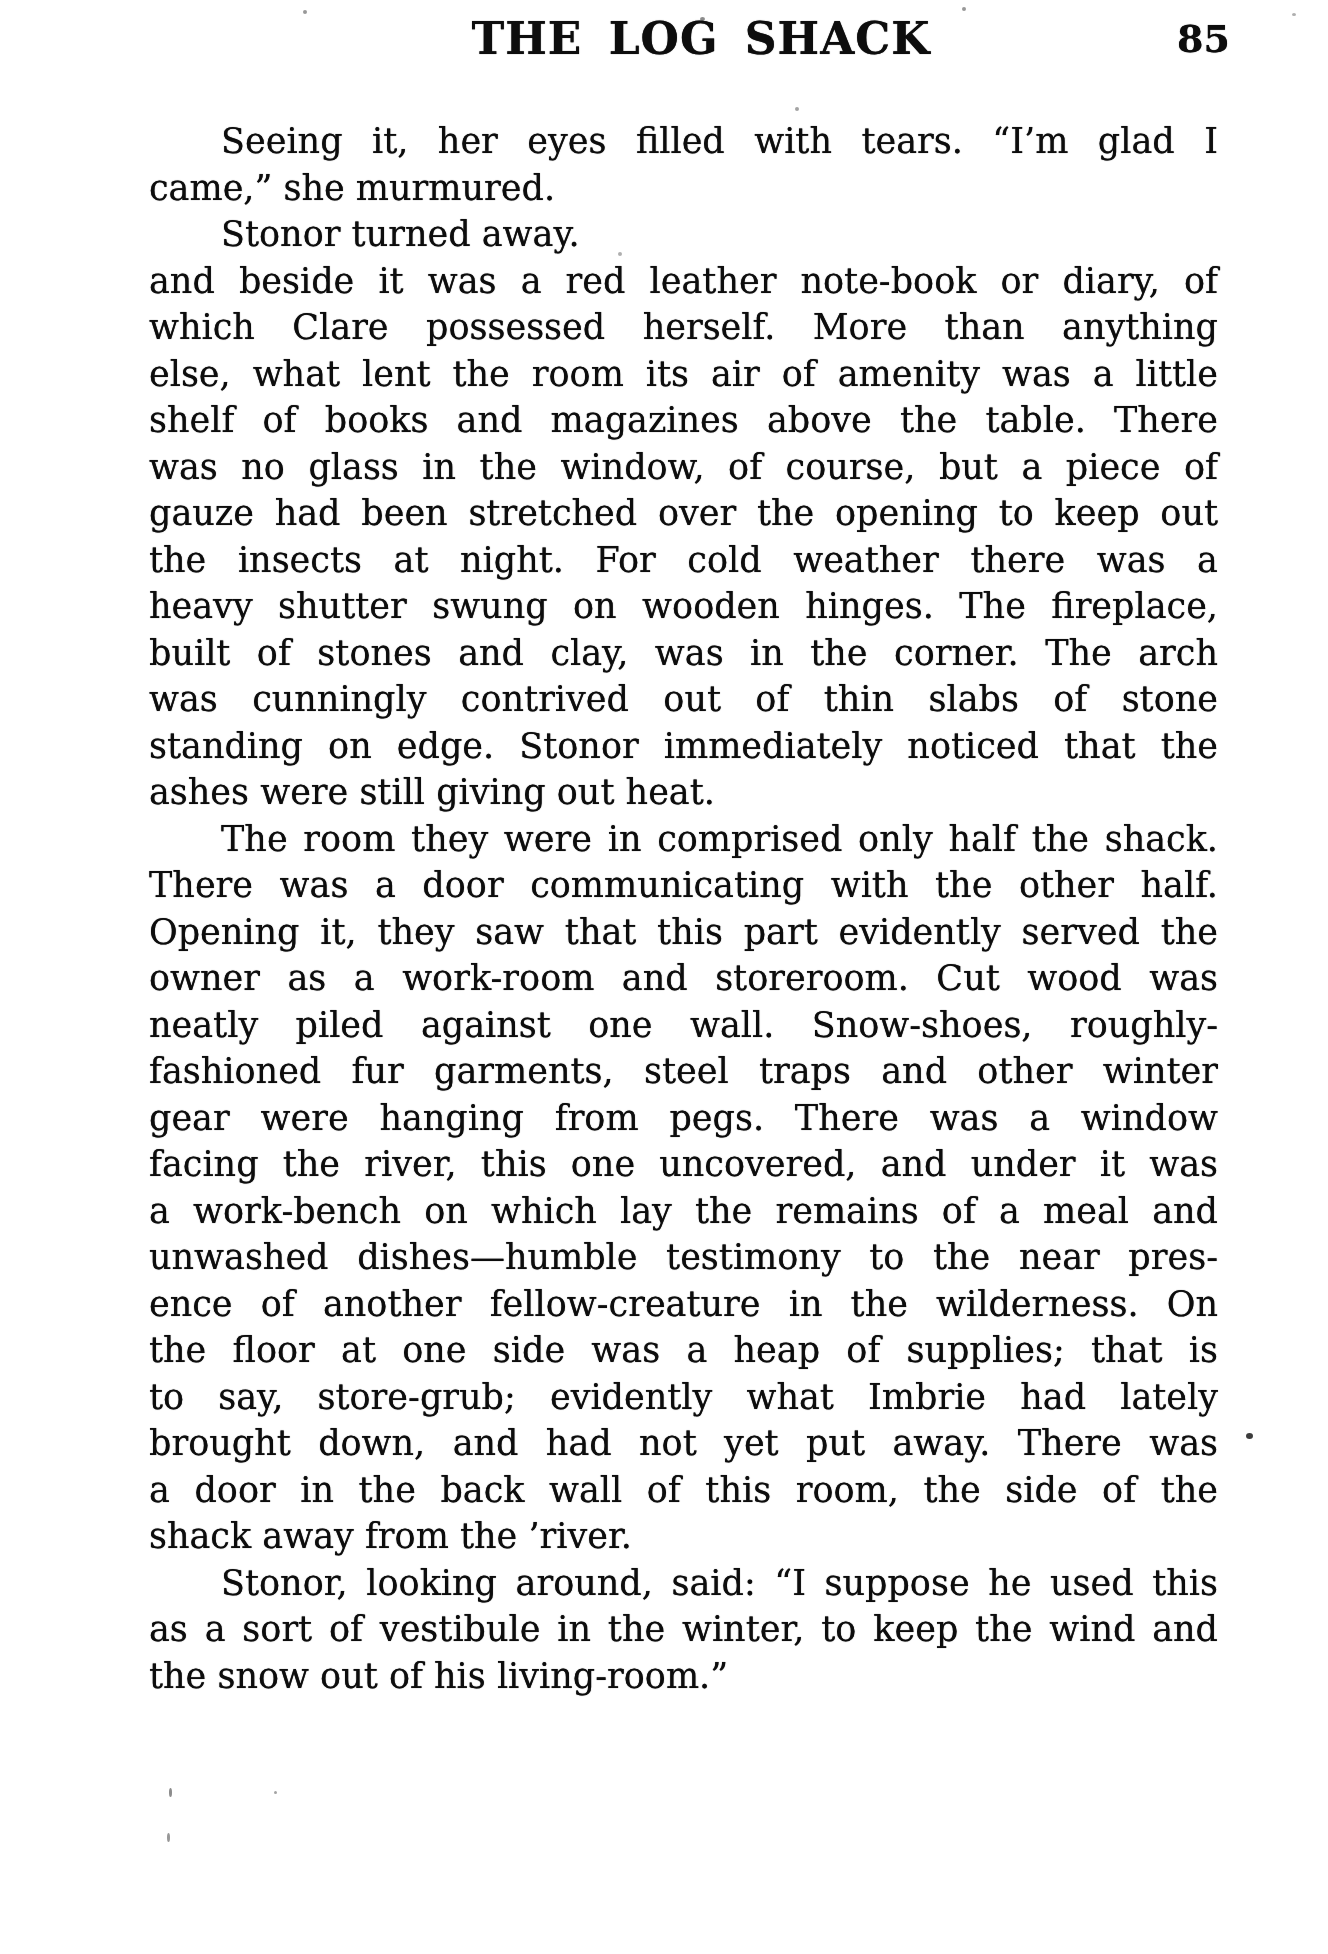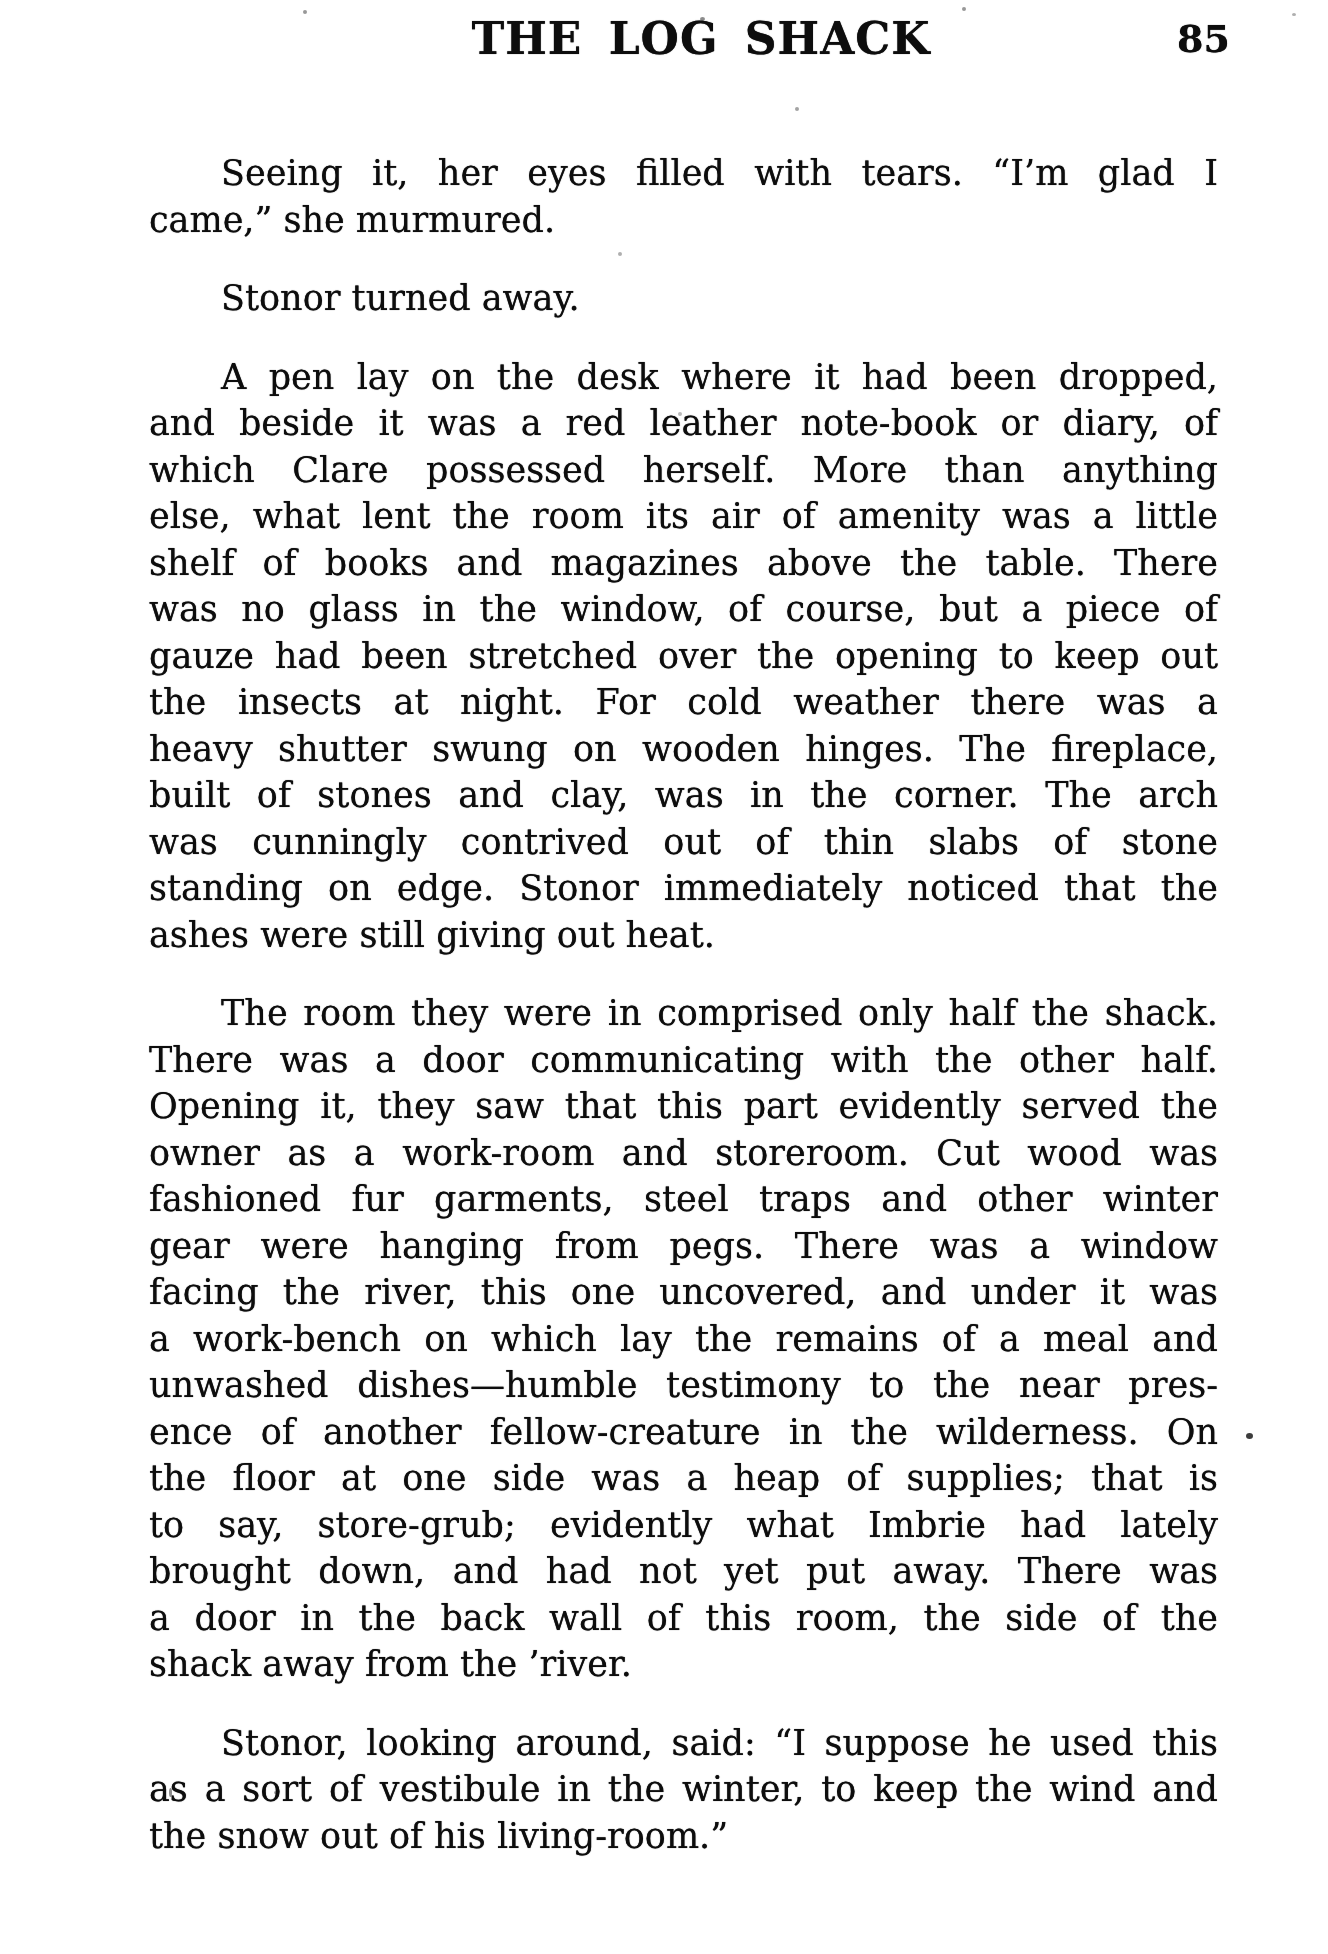--- a/index.html
+++ b/index.html
@@ -52,58 +52,57 @@
     line-height: 46.5px;
     white-space: normal;
     overflow: visible;
   }
   .line.justify {
     text-align: justify;
     text-align-last: justify;
   }
   .line.indent {
     text-indent: 72px;
-    margin-top: 32px;
   }
   .speck {
     position: absolute;
     background: #1a1a1a;
     border-radius: 50%;
   }
 </style>
 </head>
 <body>
 
 <div class="page">
 
   <div class="running-header-title">THE LOG SHACK</div>
 
   <div class="running-header-pagenum">85</div>
 
   <div class="text-block">
       <div class="line justify indent">Seeing it, her eyes filled with tears. “I’m glad I</div>
       <div class="line">came,” she murmured.</div>
       <div class="line indent">Stonor turned away.</div>
-      <div class="line justify indent">A pen lay on the desk where it had been dropped,</div>
       <div class="line justify">and beside it was a red leather note-book or diary, of</div>
       <div class="line justify">which Clare possessed herself. More than anything</div>
       <div class="line justify">else, what lent the room its air of amenity was a little</div>
       <div class="line justify">shelf of books and magazines above the table. There</div>
       <div class="line justify">was no glass in the window, of course, but a piece of</div>
       <div class="line justify">gauze had been stretched over the opening to keep out</div>
       <div class="line justify">the insects at night. For cold weather there was a</div>
       <div class="line justify">heavy shutter swung on wooden hinges. The fireplace,</div>
       <div class="line justify">built of stones and clay, was in the corner. The arch</div>
       <div class="line justify">was cunningly contrived out of thin slabs of stone</div>
       <div class="line justify">standing on edge. Stonor immediately noticed that the</div>
       <div class="line">ashes were still giving out heat.</div>
       <div class="line justify indent">The room they were in comprised only half the shack.</div>
       <div class="line justify">There was a door communicating with the other half.</div>
       <div class="line justify">Opening it, they saw that this part evidently served the</div>
       <div class="line justify">owner as a work-room and storeroom. Cut wood was</div>
+      <div class="line justify">neatly piled against one wall. Snow-shoes, roughly-</div>
       <div class="line justify">fashioned fur garments, steel traps and other winter</div>
       <div class="line justify">gear were hanging from pegs. There was a window</div>
       <div class="line justify">facing the river, this one uncovered, and under it was</div>
       <div class="line justify">a work-bench on which lay the remains of a meal and</div>
       <div class="line justify">unwashed dishes—humble testimony to the near pres-</div>
       <div class="line justify">ence of another fellow-creature in the wilderness. On</div>
       <div class="line justify">the floor at one side was a heap of supplies; that is</div>
       <div class="line justify">to say, store-grub; evidently what Imbrie had lately</div>
       <div class="line justify">brought down, and had not yet put away. There was</div>
       <div class="line justify">a door in the back wall of this room, the side of the</div>

